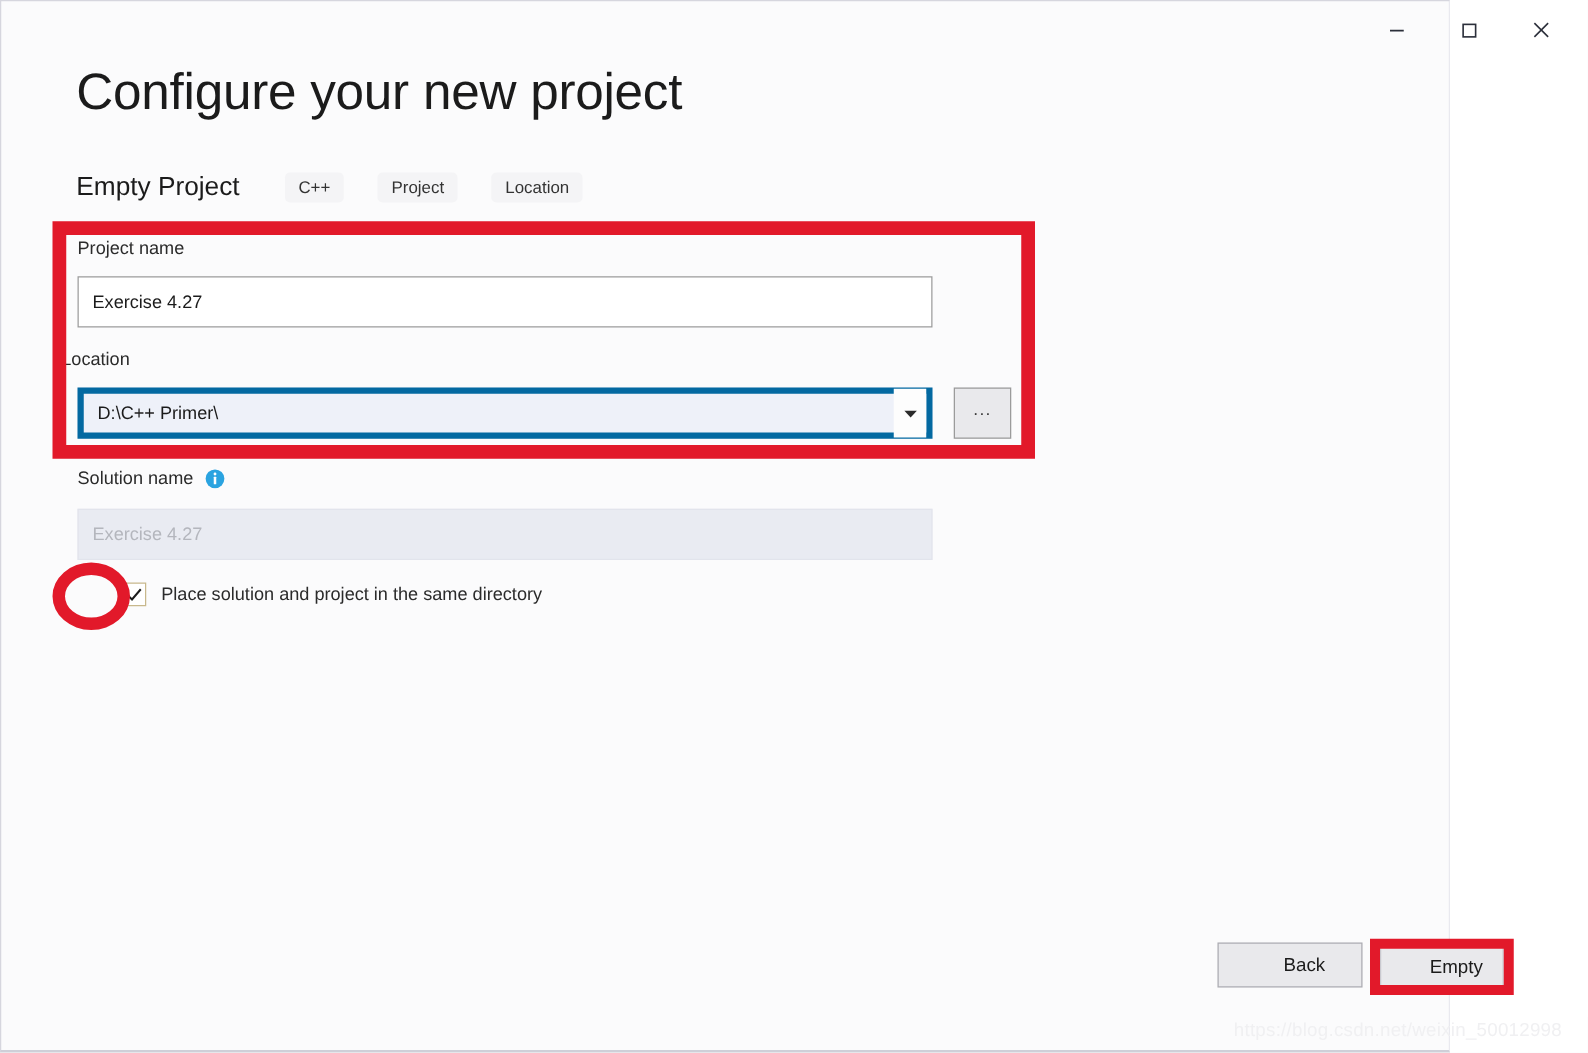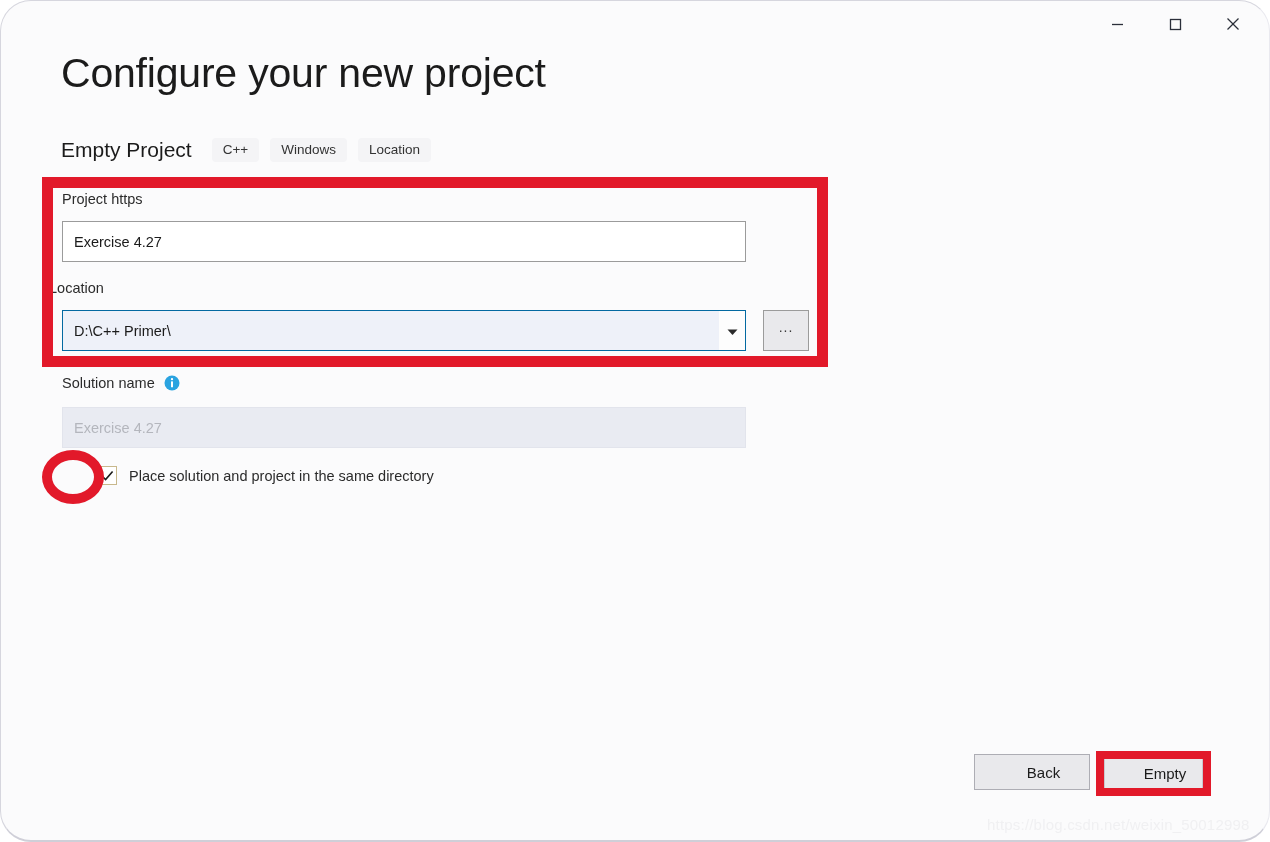--- a/index.html
+++ b/index.html
@@ -9,29 +9,28 @@
   body {
     width: 1270px;
     height: 842px;
     background: #ffffff;
     font-family: "Liberation Sans", sans-serif;
     overflow: hidden;
   }
 
   #window {
     position: relative;
-    width: 1270px;
+    width: 1160px;
     height: 842px;
     background: #fbfbfc;
     box-sizing: border-box;
     border-top: 1px solid #d6d6de;
     border-left: 1px solid #d6d6de;
     border-right: 1px solid #e9e9ef;
     border-bottom: 2px solid #cfcfd8;
-    border-radius: 31px;
   }
 
   
   #titlebar {
     position: absolute;
     top: 0; left: 0;
     width: 1269px;
     height: 44px;
     display: flex;
     justify-content: flex-end;
@@ -63,21 +62,21 @@
     line-height: 1.2;
     white-space: nowrap;
   }
 
   #subtitle-row {
     position: absolute;
     left: 60px;
     top: 134px;
     display: flex;
     align-items: center;
-    gap: 0;
+    gap: 16px;
     height: 30px;
   }
   #template-name {
     font-size: 21px;
     color: #1b1b1b;
     font-weight: 400;
     margin-right: 20px;
     white-space: nowrap;
   }
   .pill {
@@ -132,21 +131,21 @@
     font-family: "Liberation Sans", sans-serif;
   }
   #input-project-name { left: 61px; top: 220px; }
 
   #location-combo {
     position: absolute;
     left: 61px; top: 309px;
     box-sizing: border-box;
     width: 684px;
     height: 41px;
-    border: 1px solid #0369a1;
+    border: 5px solid #0369a1;
     background: #eef1f9;
     display: flex;
     align-items: center;
   }
   #location-value {
     flex: 1;
     font-size: 14.5px;
     color: #1b1b1b;
     padding: 0 11px;
     white-space: nowrap;
@@ -304,25 +303,25 @@
           </svg>
       </span>
     </div>
   </div>
 
   <div id="page-title">Configure your new project</div>
 
   <div id="subtitle-row">
     <div id="template-name">Empty Project</div>
     <div class="pill">C++</div>
-    <div class="pill">Windows</div>
+    <div class="pill">Project</div>
     <div class="pill">Location</div>
   </div>
 
-  <div class="field-label" id="label-project-name">Project https</div>
+  <div class="field-label" id="label-project-name">Project name</div>
   <div class="text-input" id="input-project-name">Exercise 4.27</div>
 
   <div class="field-label" id="label-location">Location</div>
   <div id="location-combo">
     <div id="location-value">D:\C++ Primer\</div>
     <div id="location-arrow-box">
       <span>
         <svg width="11" height="8" viewBox="0 0 11 8">
             <polygon points="0.5,1.5 10.5,1.5 5.5,7" fill="#2b2b2b"></polygon>
           </svg>

